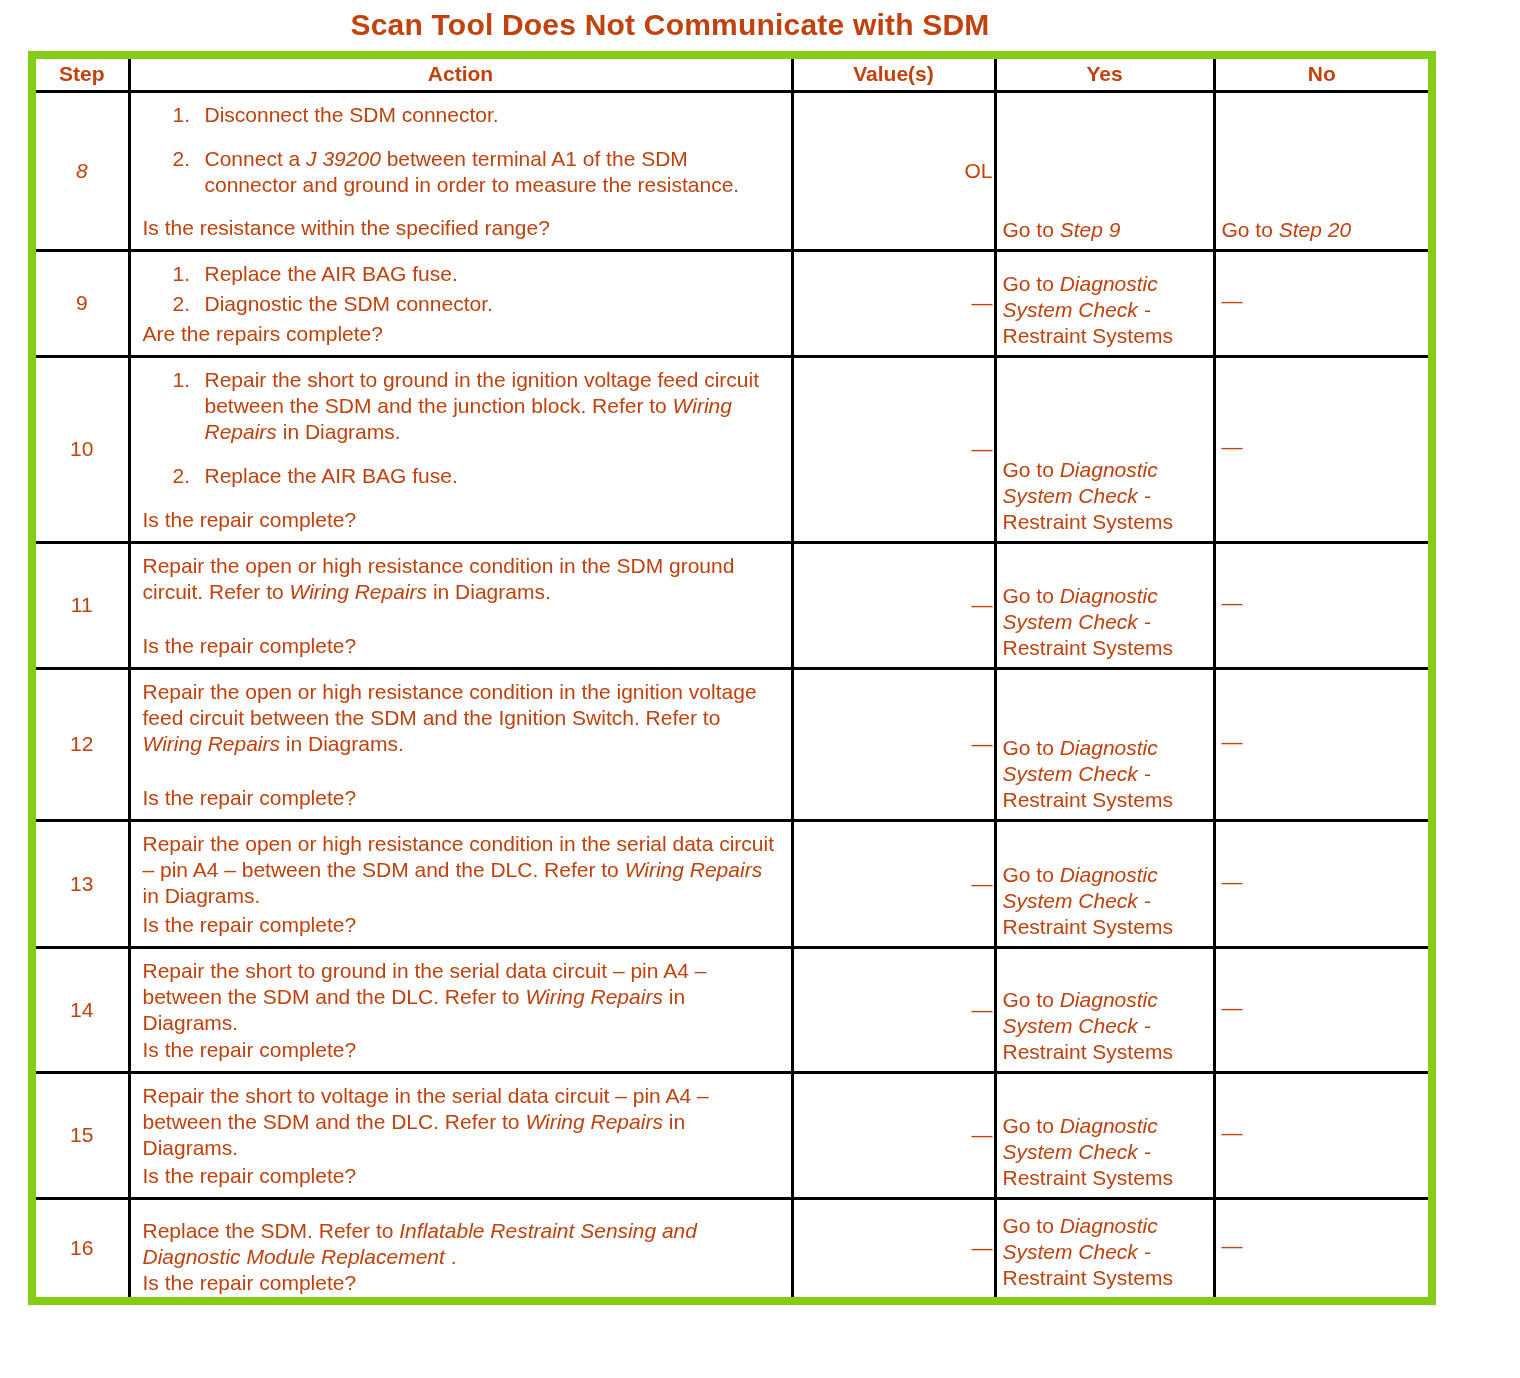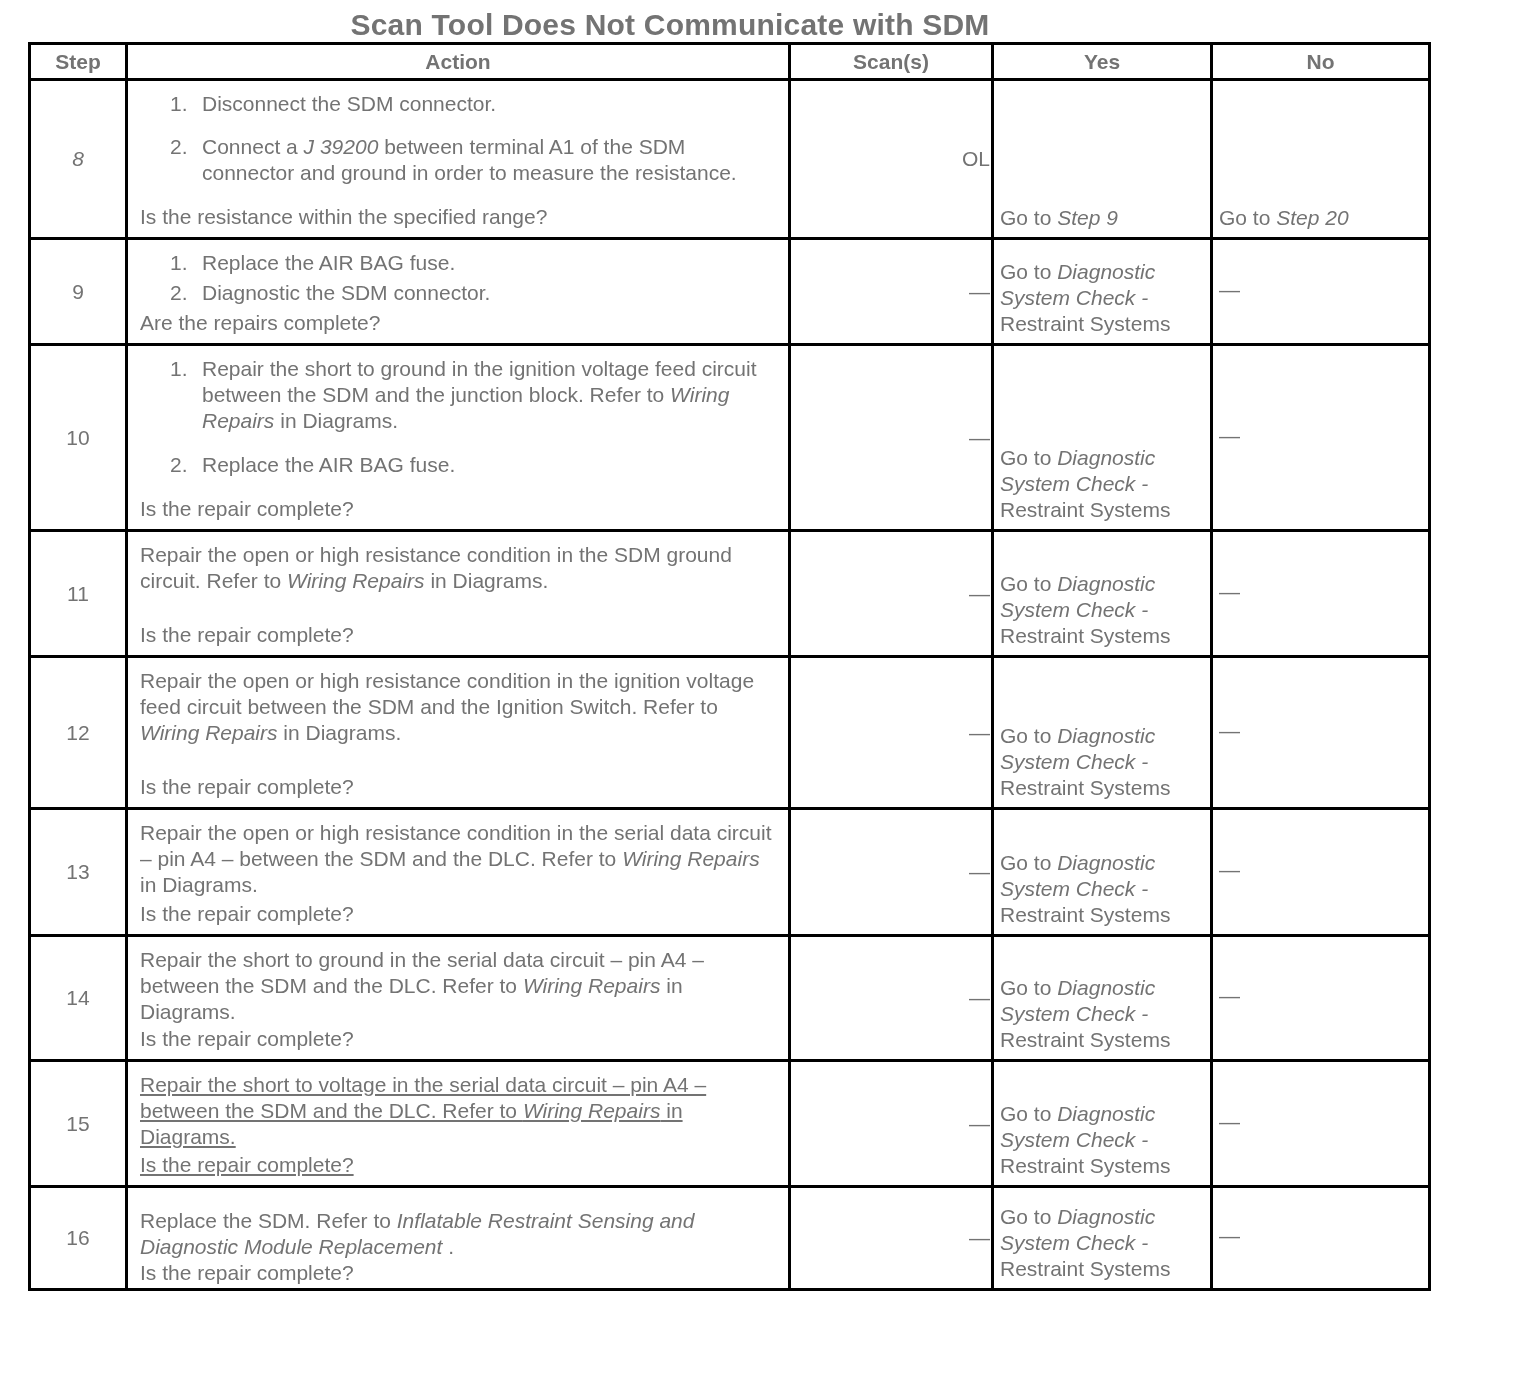--- a/index.html
+++ b/index.html
@@ -1,37 +1,37 @@
 <!DOCTYPE html>
 <html><head>
 <meta charset="utf-8">
 <style>
   html,body{margin:0;padding:0;background:#fff;}
   .page{
     position:relative;
     width:1520px;height:1378px;
     background:#ffffff;
     font-family:"Liberation Sans",sans-serif;
-    color:#737373;
+    color:#c2410c;
   }
   .title{
     width:1340px;
     padding-top:8px;
     text-align:center;
     font-size:30px;
     font-weight:bold;
     letter-spacing:0.2px;
   }
   table.diag{
     table-layout:fixed;
     border-collapse:collapse;
     width:1402px;
     margin-left:28px;
-    margin-top:0;
-    border:3px solid #84cc16;
+    margin-top:9px;
+    border:8px solid #84cc16;
   }
   table.diag th, table.diag td{
     border:3px solid #000;
     font-size:21px;
     line-height:26px;
     vertical-align:middle;
     overflow:hidden;
   }
   thead tr{height:36px;}
   th{
@@ -51,21 +51,21 @@
   tbody tr:nth-child(8){height:126px;}
   tbody tr:nth-child(9){height:103px;}
   
   tbody tr:nth-child(1) .af{height:153px;}
   tbody tr:nth-child(2) .af{height:100px;}
   tbody tr:nth-child(3) .af{height:180px;}
   tbody tr:nth-child(4) .af{height:120px;}
   tbody tr:nth-child(5) .af{height:146px;}
   tbody tr:nth-child(6) .af{height:121px;}
   tbody tr:nth-child(7) .af{height:119px;}
-  tbody tr:nth-child(8) .af{height:120px;text-decoration:underline;}
+  tbody tr:nth-child(8) .af{height:120px;}
   tbody tr:nth-child(9) .af{height:77px;}
 
   td.step-cell{
     text-align:center;
     font-size:22px;
   }
   td.step-cell.step-it{font-style:italic;}
   td.action-cell{padding:0;vertical-align:top;}
   .af{
     box-sizing:border-box;
@@ -106,21 +106,21 @@
       <col style="width:97px">
       <col style="width:663px">
       <col style="width:203px">
       <col style="width:219px">
       <col style="width:218px">
     </colgroup>
     <thead>
       <tr>
         <th>Step</th>
         <th>Action</th>
-        <th>Scan(s)</th>
+        <th>Value(s)</th>
         <th>Yes</th>
         <th>No</th>
       </tr>
     </thead>
     <tbody id="tbody">
         <tr>
           <td class="step-cell step-it">8</td>
           <td class="action-cell">
             <div class="af">
               <div class="li"><span class="num">1.</span><span>Disconnect the SDM connector.</span></div>

